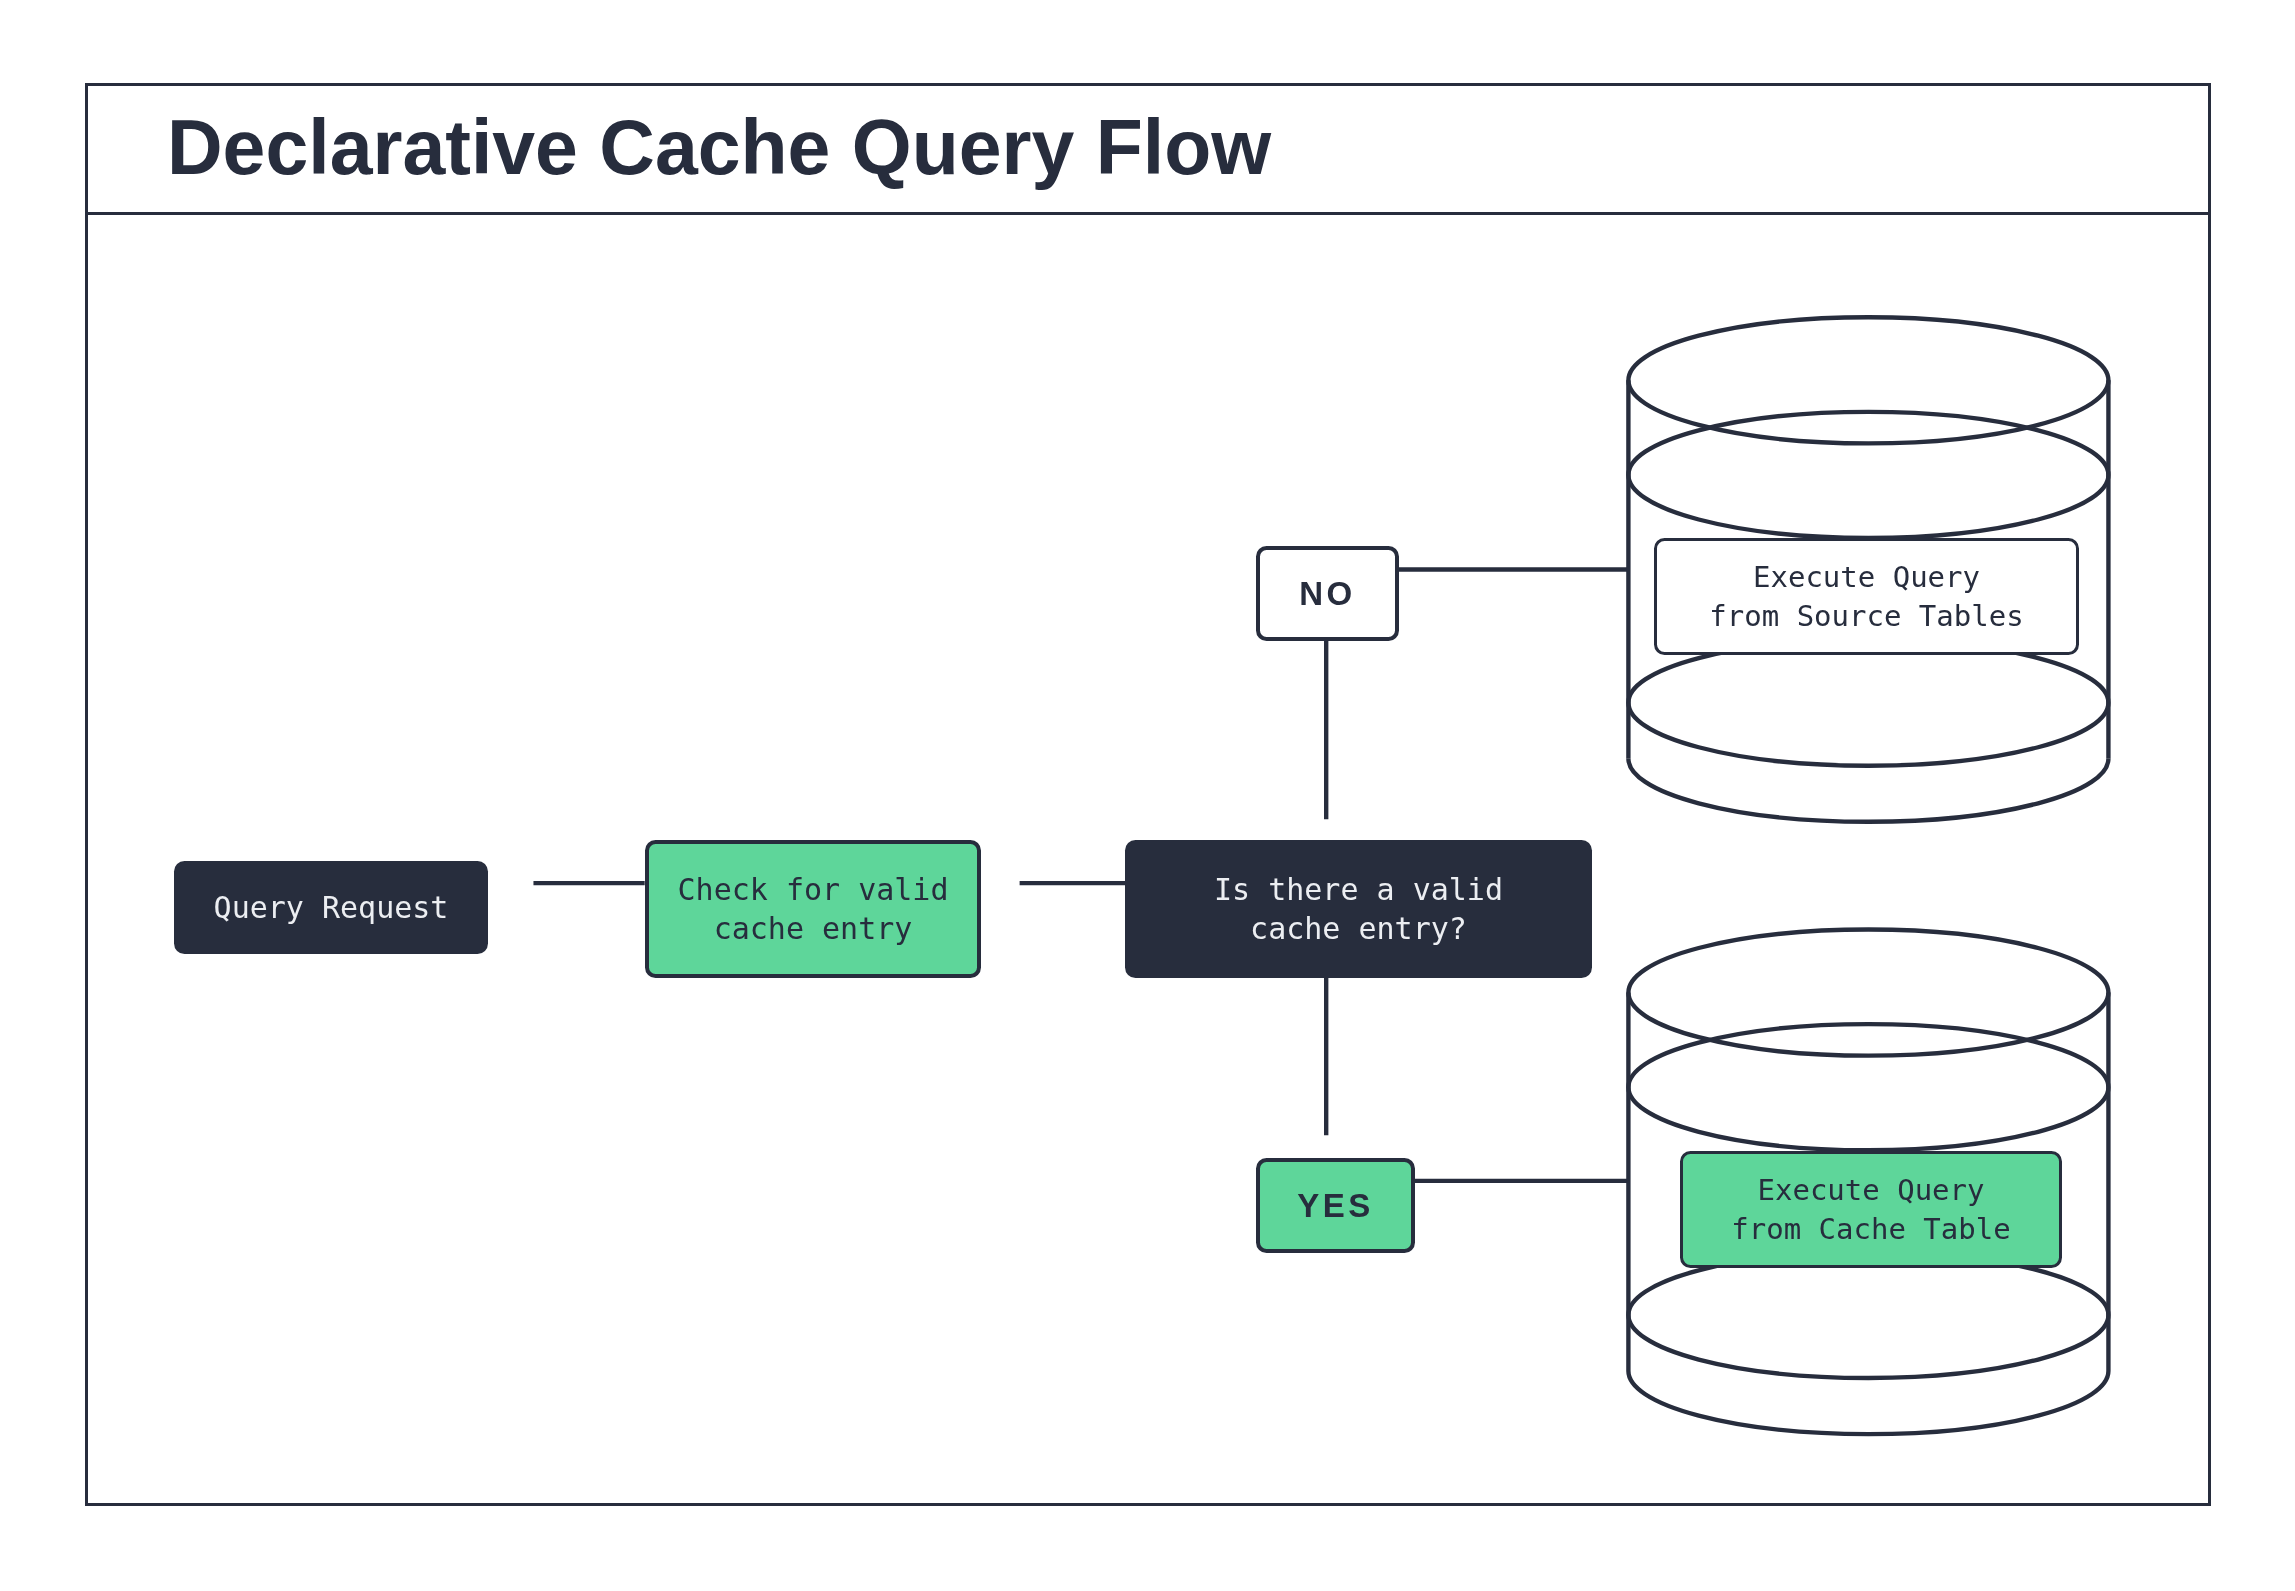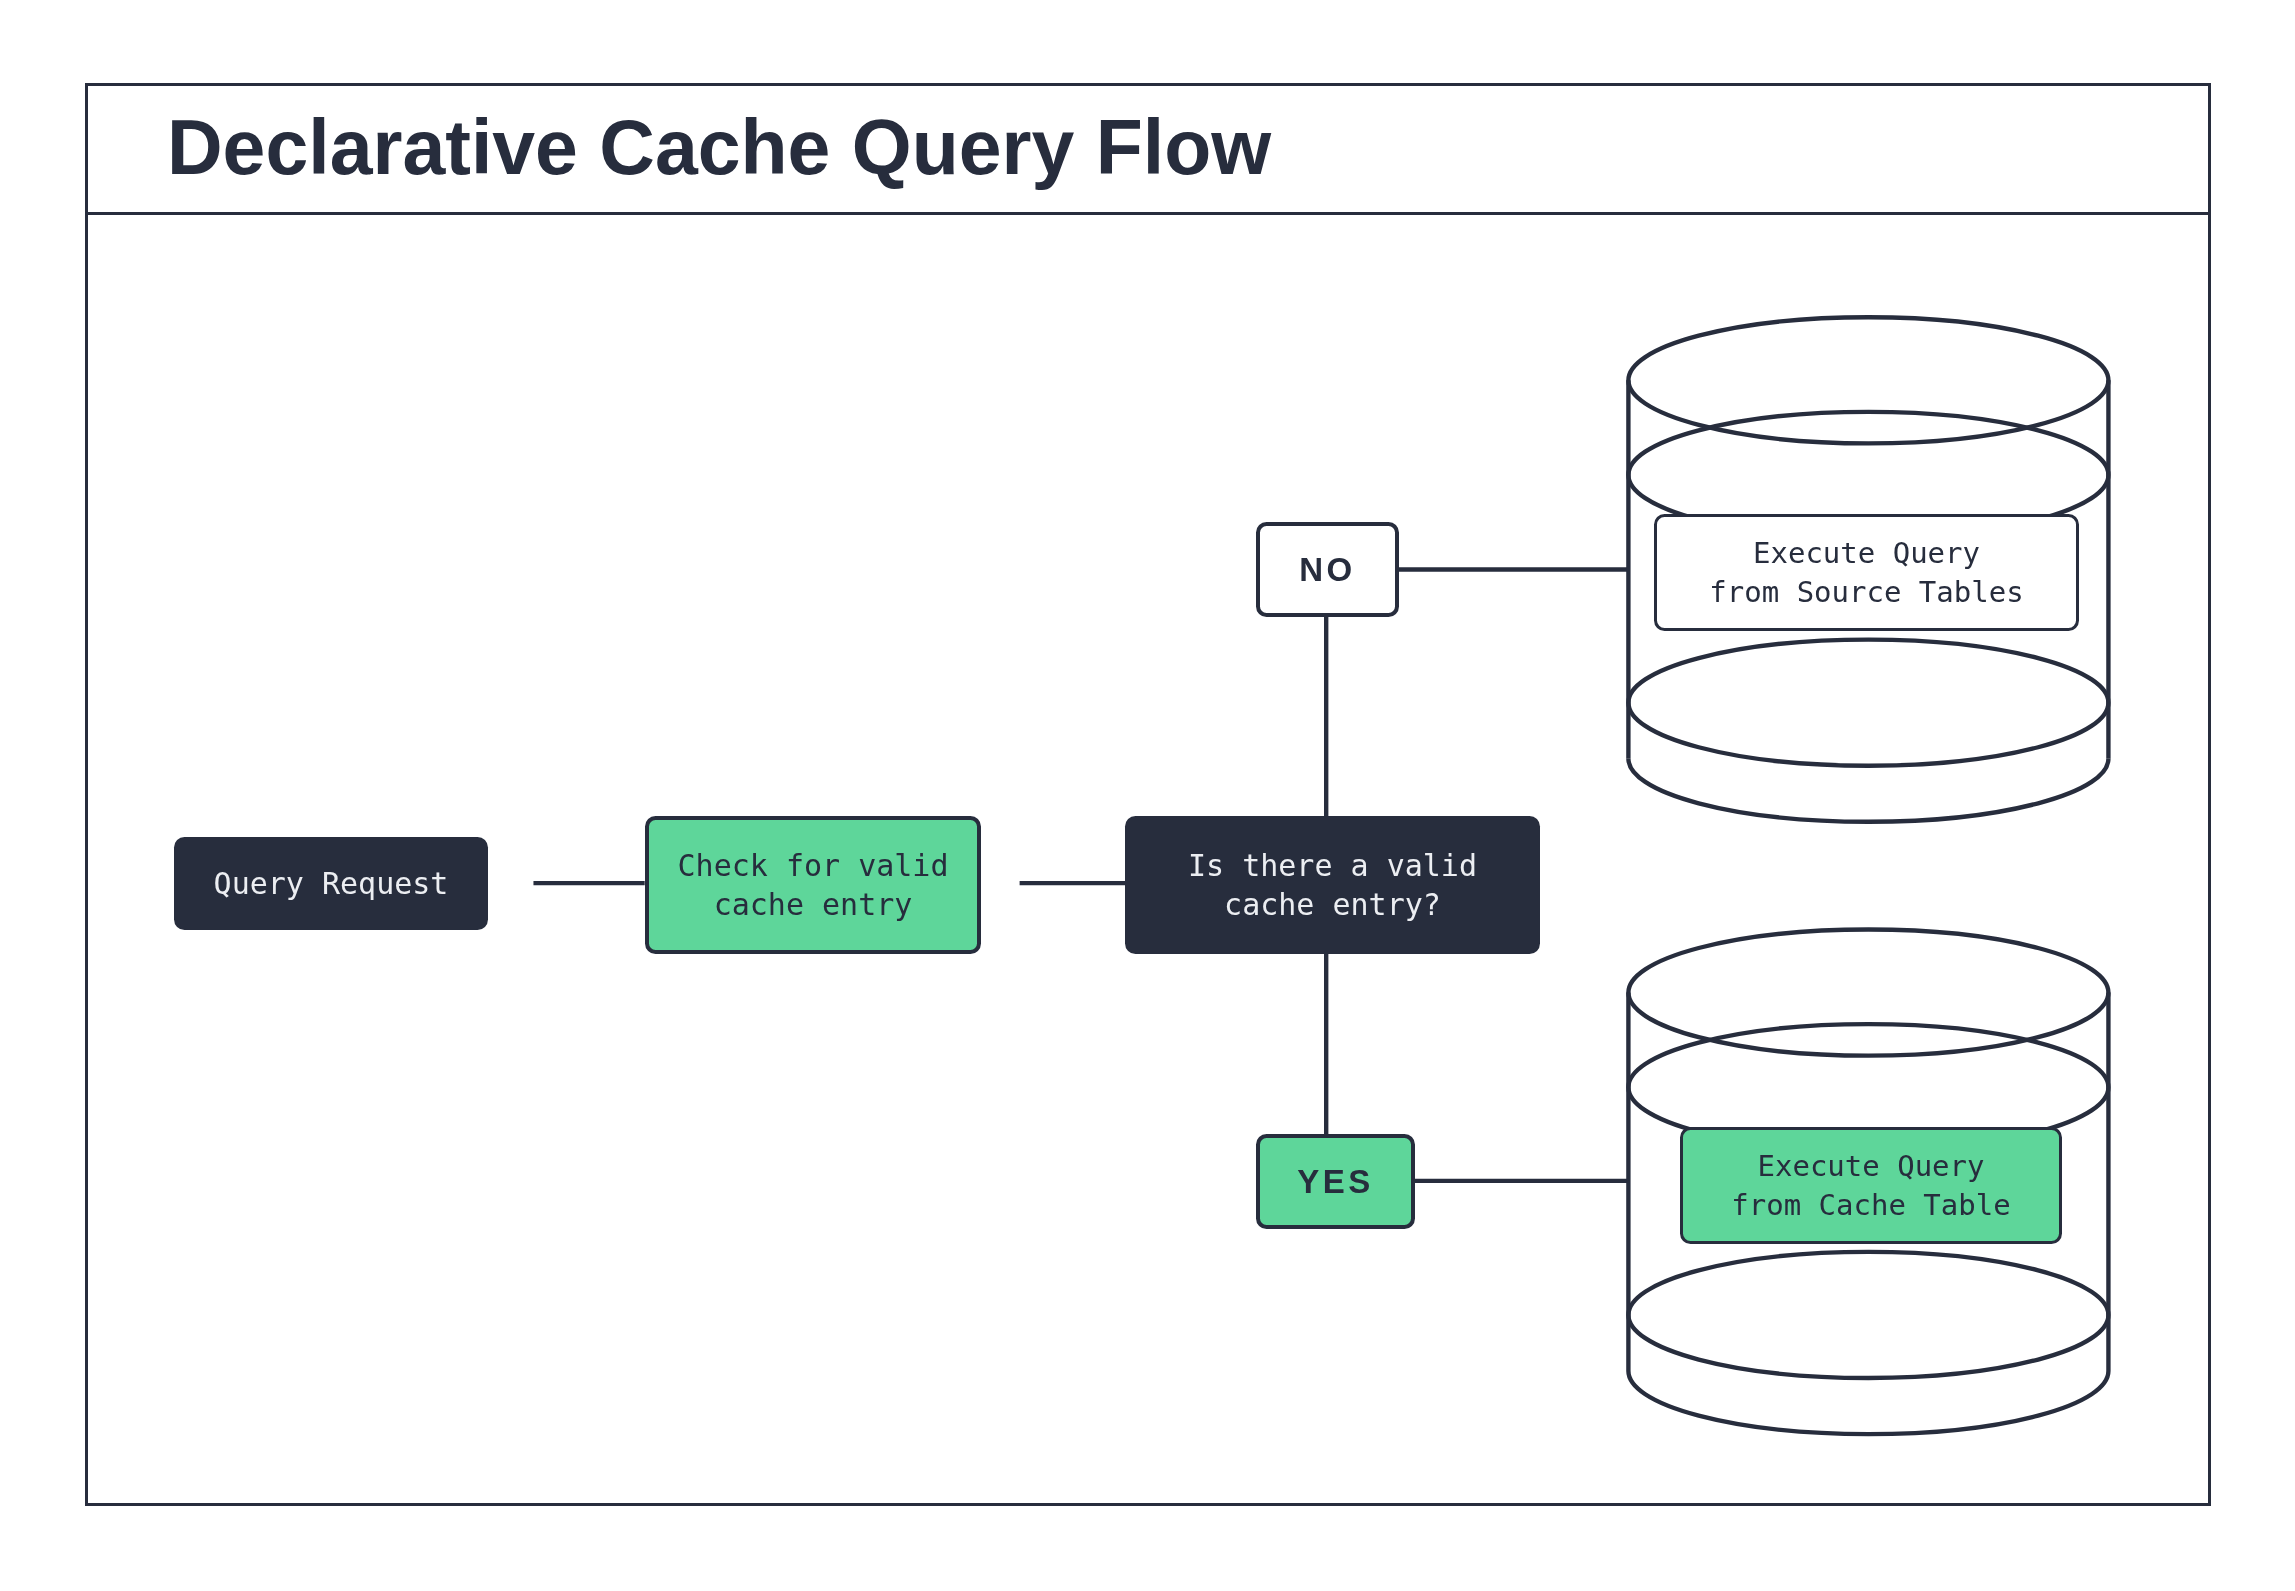--- a/index.html
+++ b/index.html
@@ -26,21 +26,21 @@
     font-family:"Liberation Sans","DejaVu Sans",sans-serif;
     font-weight:700;font-size:77px;color:var(--dark);letter-spacing:0px;
   }
   svg.diagram{position:absolute;left:0;top:0;width:2295px;height:1591px;}
   .conn{stroke:var(--dark);stroke-width:5;fill:none;}
   .cyl-fill{fill:var(--bg);stroke:none;}
   .cyl-stroke{stroke:var(--dark);stroke-width:5;fill:none;}
   .node{
     position:absolute;display:flex;align-items:center;justify-content:center;
     text-align:center;box-sizing:border-box;white-space:pre-line;
-    font-size:30px;line-height:39px;color:var(--dark);
+    font-size:30px;line-height:39px;color:var(--dark);margin-top:24px;
   }
   .node.dark{background:var(--dark);color:var(--light);border-radius:10.5px;}
   .node.green{background:var(--green);border:4.4px solid var(--dark);border-radius:10.5px;}
   .node.outline{background:var(--bg);border:4.4px solid var(--dark);border-radius:10.5px;}
   .tag{
     font-family:"Liberation Sans","DejaVu Sans",sans-serif;
     font-weight:700;font-size:33px;letter-spacing:3.5px;line-height:33px;
     color:var(--dark);
   }
   .db-label{font-size:29px;line-height:39px;border-radius:10.5px;}
@@ -85,21 +85,21 @@
     <path class="cyl-stroke" d="M3 73 L3 505"></path>
     <path class="cyl-stroke" d="M551 73 L551 505"></path>
   </g>
 </svg>
 
 <div class="node dark" style="left:174px;top:837px;width:314px;height:93px;">Query Request</div>
 
 <div class="node green" style="left:645px;top:816px;width:336px;height:138px;">Check for valid
 cache entry</div>
 
-<div class="node dark" style="left:1125px;top:816px;width:415px;height:138px;">Is there a valid
+<div class="node dark" style="left:1125px;top:816px;width:467px;height:138px;">Is there a valid
 cache entry?</div>
 
 <div class="node outline tag" style="left:1256px;top:522px;width:143px;height:95px;">NO</div>
 
 <div class="node green tag" style="left:1256px;top:1134px;width:159px;height:95px;">YES</div>
 
 <div class="node outline db-label" style="left:1654px;top:514px;width:425px;height:117px;">Execute Query
 from Source Tables</div>
 
 <div class="node green db-label" style="left:1680px;top:1127px;width:382px;height:117px;">Execute Query

